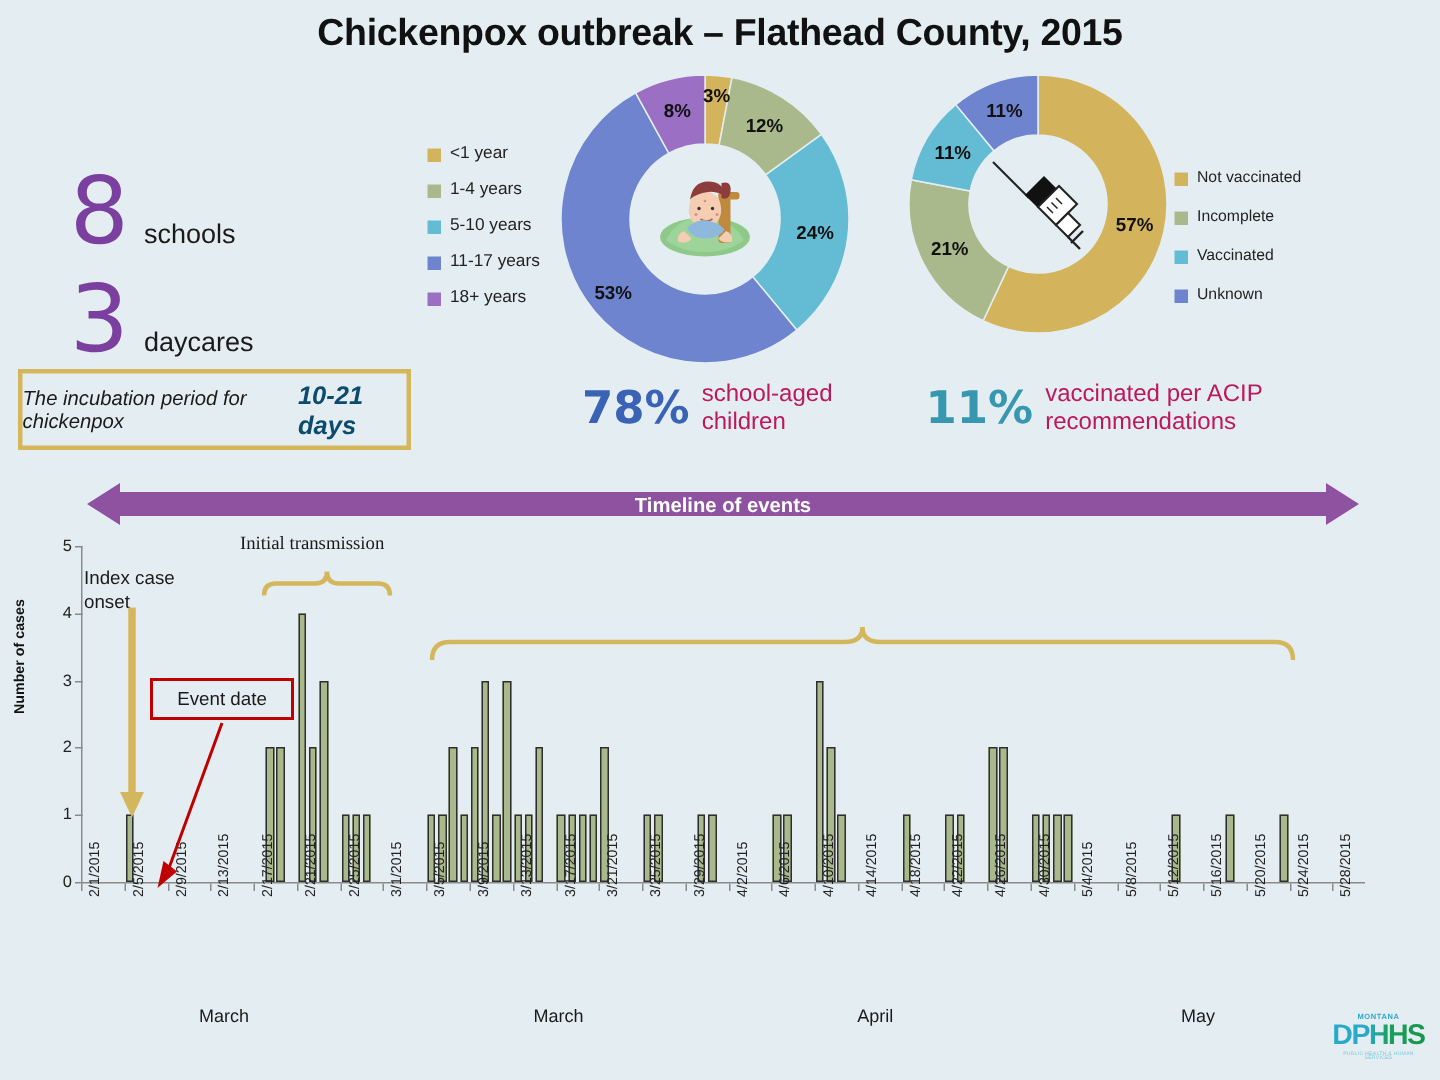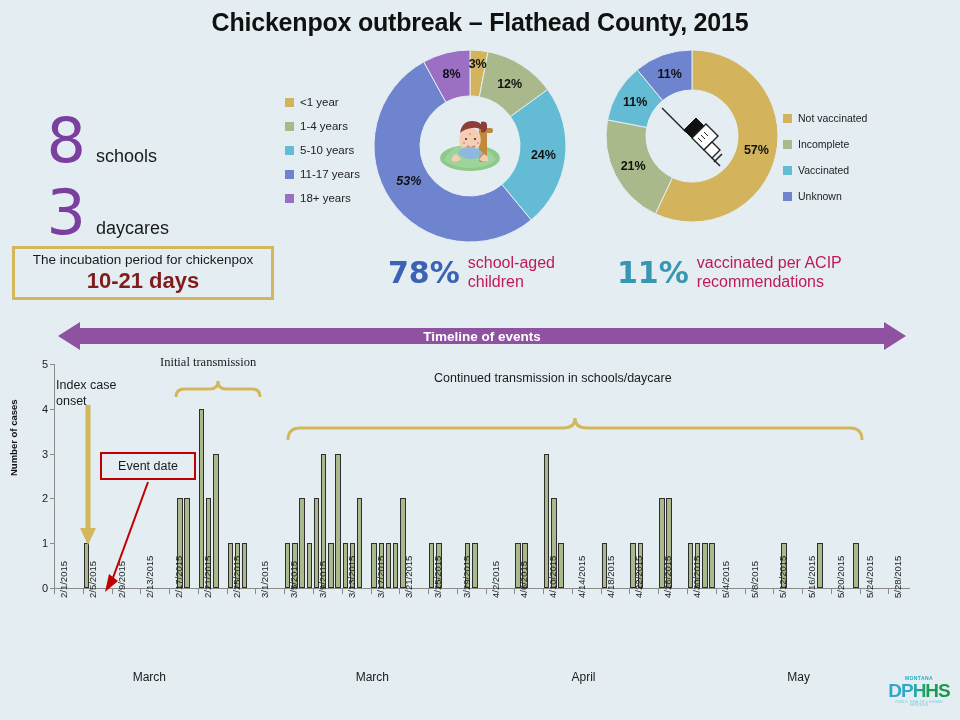--- a/index.html
+++ b/index.html
@@ -33,42 +33,43 @@
   #stat-cases .num{font-size:62px;width:86px;}
   #stat-schools{left:0px;top:110px;width:300px;}
   #stat-schools .num{font-size:62px;width:86px;}
   #stat-daycares{left:0px;top:182px;width:300px;}
   #stat-daycares .num{font-size:62px;width:86px;}
 
   
   #incubation{
     position:absolute;left:12px;top:246px;width:262px;height:54px;
     border:3px solid #d4b75c;background:#e4eef2;
-    display:flex;flex-direction:column;align-items:center;justify-content:center;
+    display:flex;flex-direction:row;align-items:center;justify-content:center;
     box-sizing:border-box;
+    font-style:italic;
   }
   #incubation .l1{font-size:13.5px;color:#1a1a1a;}
-  #incubation .l2{font-size:22px;color:#7f1d1d;font-weight:bold;margin-top:1px;}
+  #incubation .l2{font-size:17px;color:#0c4a6e;font-weight:bold;margin-top:1px;}
 
   
   .donut-wrap{position:absolute;}
   .donut{position:relative;}
   .donut svg{display:block;}
   .donut .hole-img{
     position:absolute;left:50%;top:50%;transform:translate(-50%,-50%);
     width:72px;height:72px;pointer-events:none;
   }
   .slice-label{
     position:absolute;font-size:12.5px;font-weight:bold;color:#111;
     transform:translate(-50%,-50%);white-space:nowrap;
   }
 
   
   .legend{position:absolute;}
-  .legend-row{display:flex;align-items:center;margin-bottom:11px;}
+  .legend-row{display:flex;align-items:flex-end;margin-bottom:11px;}
   .legend-sw{width:9px;height:9px;margin-right:6px;flex:0 0 auto;}
   .legend-tx{font-size:11.5px;color:#222;white-space:nowrap;}
   #legend-ages{left:285px;top:96px;}
   #legend-ages .legend-row{margin-bottom:12px;}
   #legend-vax{left:783px;top:112px;}
   #legend-vax .legend-row{margin-bottom:14px;}
   #legend-vax .legend-tx{font-size:10.5px;}
 
   
   .summary{position:absolute;display:flex;align-items:center;}
@@ -196,21 +197,21 @@
         <circle cx="30" cy="33" r="1" fill="#e08a8a"></circle>
           <circle cx="44" cy="33" r="1" fill="#e08a8a"></circle>
         <circle cx="36" cy="24" r="0.9" fill="#e08a8a"></circle>
         <path d="M24 42 q6 -6 13 -5 q8 1 12 6 q-3 6 -13 6 q-9 0 -12 -7z" fill="#8fb8dd"></path>
         <path d="M22 44 q-5 2 -4 7 q6 2 9 -2z" fill="#f5cdb3"></path>
         <path d="M50 44 q5 2 4 7 q-6 2 -9 -2z" fill="#f5cdb3"></path>
       </svg>
     <div class="slice-label" style="left: 105.717px; top: 16.3639px;">3%</div>
         <div class="slice-label" style="left: 137.651px; top: 35.5197px;">12%</div>
         <div class="slice-label" style="left: 171.416px; top: 107.275px;">24%</div>
-        <div class="slice-label" style="left: 36.796px; top: 133px; font-style: italic;">53%</div>
+        <div class="slice-label" style="left: 36.796px; top: 147px;">53%</div>
         <div class="slice-label" style="left: 79.5969px; top: 26.3248px;">8%</div>
       </div>
   </div>
 
   <div class="donut-wrap" id="donut-vax" style="left:604px;top:48px;">
     <div class="donut">
       <svg width="176" height="176" viewBox="0 0 176 176" id="svg-vax">
           <path d="M88 2 A86 86 0 1 1 51.38298092540378 165.8151265120777 L68.41415258800667 129.6220444134369 A46 46 0 1 0 88 42 Z" fill="#d3b45c" stroke="#e4eef2" stroke-width="1"></path>
           <path d="M51.38298092540378 165.8151265120777 A86 86 0 0 1 3.5232964373327746 71.88520694562771 L42.81478646648032 79.38045952905668 A46 46 0 0 0 68.41415258800667 129.6220444134369 Z" fill="#a9b98c" stroke="#e4eef2" stroke-width="1"></path>
           <path d="M3.5232964373327746 71.88520694562771 A86 86 0 0 1 33.181536881612644 21.735861121282156 L58.67849647156025 52.55639083231372 A46 46 0 0 0 42.81478646648032 79.38045952905668 Z" fill="#64bcd4" stroke="#e4eef2" stroke-width="1"></path>
@@ -409,21 +410,20 @@
         <div class="monthlab" style="left: 571.496px; top: 318px;">April</div>
         <div class="monthlab" style="left: 787.294px; top: 318px;">May</div>
       </div>
   </div>
 
   <div class="anno" id="anno-index">
     <span>Index case</span><br>
     <span>onset</span>
   </div>
   <div class="anno" id="anno-initial">Initial transmission</div>
-  <div class="anno" id="anno-continued">Continued transmission in schools/daycare</div>
   <div id="eventbox">Event date</div>
 
   <svg id="overlay" width="960" height="720" style="position:absolute;left:0;top:0;pointer-events:none;">
 
     <g>
       <line x1="88" y1="405" x2="88" y2="530" stroke="#d4b75c" stroke-width="5"></line>
       <polygon points="80,528 96,528 88,545" fill="#d4b75c"></polygon>
     </g>
 
     <g>

